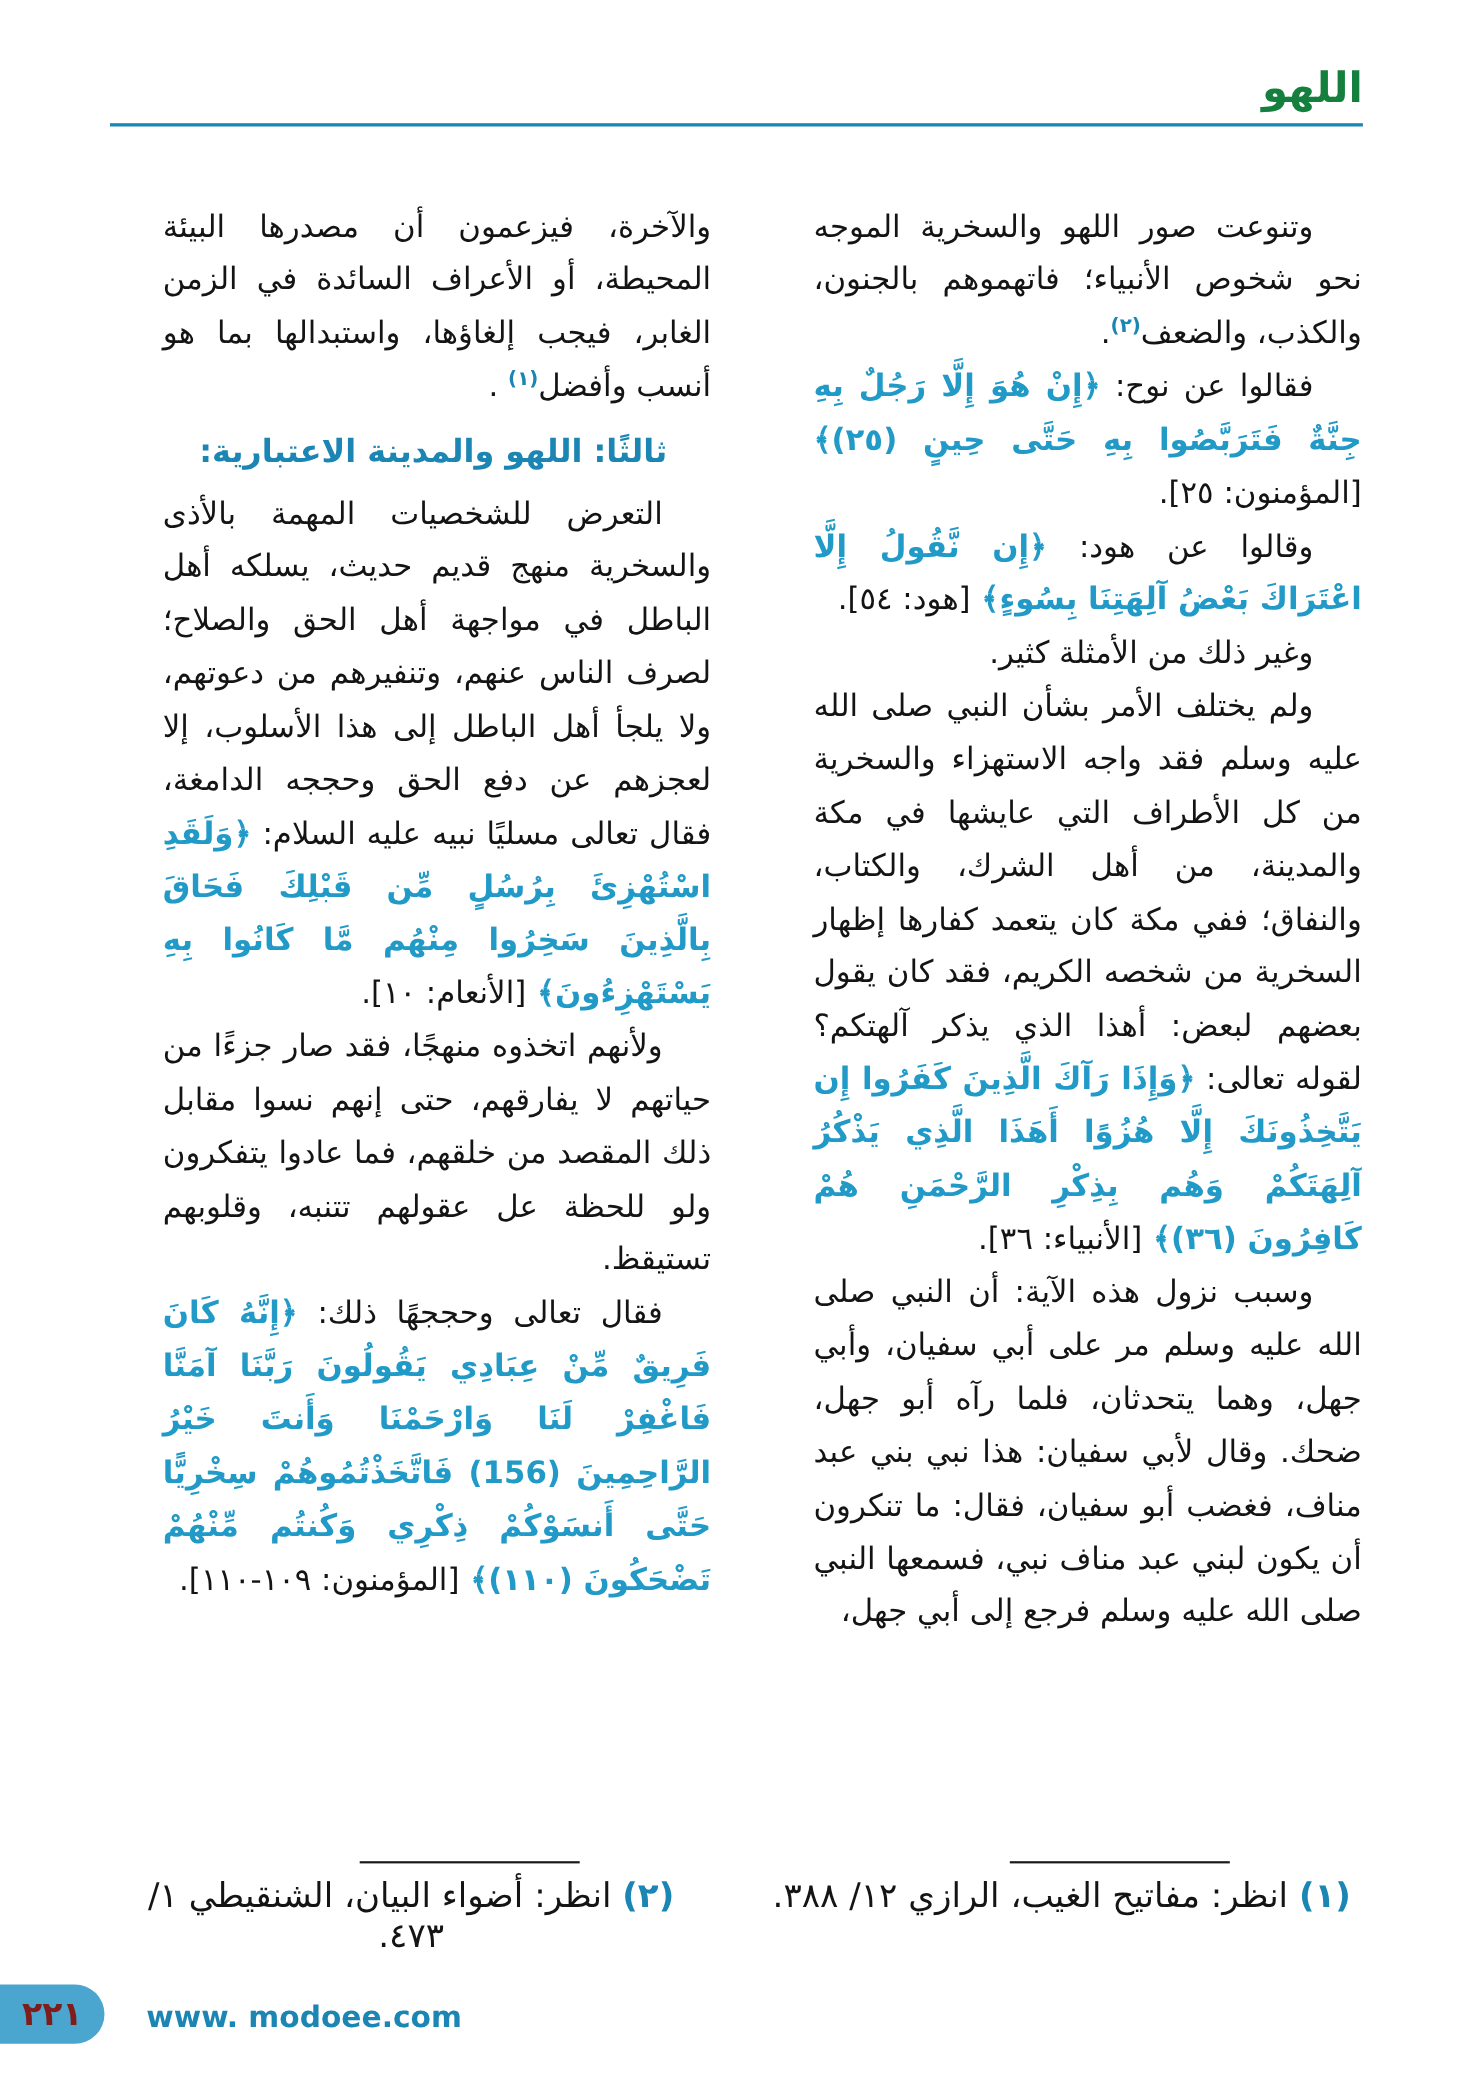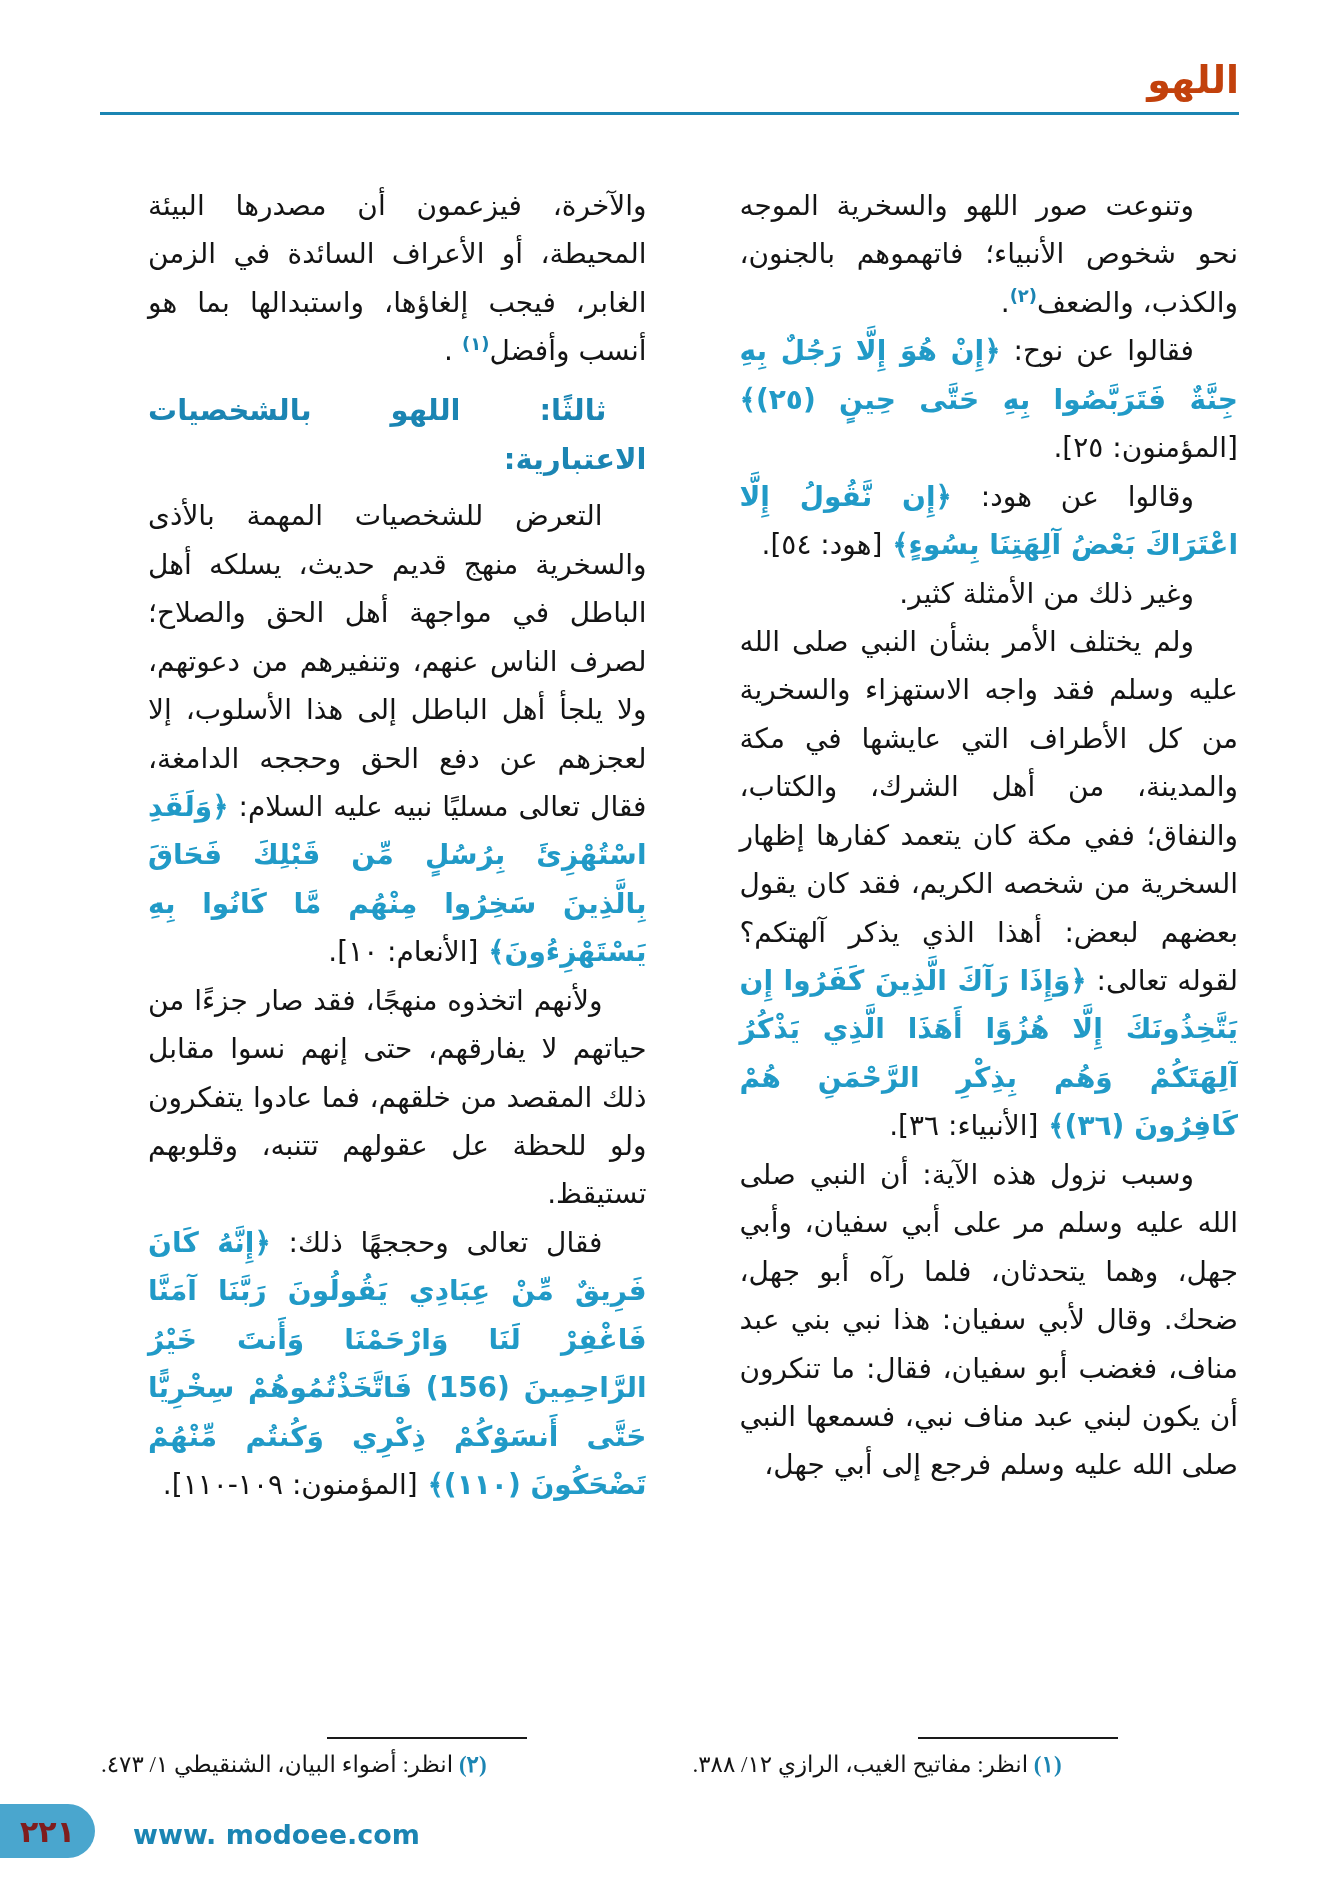--- a/index.html
+++ b/index.html
@@ -13,21 +13,21 @@
     position: relative;
     width: 1339px; height: 1890px;
     background: #ffffff;
     overflow: hidden;
     direction: rtl;
   }
   
   .page-header { position: absolute; top: 0; right: 100px; left: 100px; }
   .page-title {
     padding-top: 58px;
-    color: #c2410c;
+    color: #15803d;
     font-size: 38px;
     font-weight: bold;
     line-height: 1.2;
   }
   .header-rule { margin-top: 8px; border-top: 3px solid #1b85b3; }
 
   
   .columns {
     position: absolute;
     top: 182px; right: 101px; left: 101px;
@@ -64,21 +64,21 @@
     line-height: 0;
   }
 
   
   .footnotes {
     position: absolute;
     right: 101px; left: 101px; bottom: 112px;
     display: flex;
     gap: 46px;
   }
-  .footnote { flex: 1 1 0; font-size: 23px; color: #141414; text-align: left; font-family: Liberation Serif, serif; }
+  .footnote { flex: 1 1 0; font-size: 31px; color: #141414; text-align: center; }
   .fn-rule {
     width: 200px;
     border-top: 2px solid #1a1a1a;
     margin: 0 120px 12px 0;
   }
   .fn-num { color: #1b85b3; font-weight: bold; }
 
   
   .page-footer { position: absolute; left: 0; right: 0; bottom: 0; height: 95px; }
   .page-badge {
@@ -123,21 +123,21 @@
       <p class="para"><span>وغير ذلك من الأمثلة كثير.</span></p>
 
       <p class="para"><span>ولم يختلف الأمر بشأن النبي صلى الله عليه وسلم فقد واجه الاستهزاء والسخرية من كل الأطراف التي عايشها في مكة والمدينة، من أهل الشرك، والكتاب، والنفاق؛ ففي مكة كان يتعمد كفارها إظهار السخرية من شخصه الكريم، فقد كان يقول بعضهم لبعض: أهذا الذي يذكر آلهتكم؟ لقوله تعالى: </span><span class="quran">﴿وَإِذَا رَآكَ الَّذِينَ كَفَرُوا إِن يَتَّخِذُونَكَ إِلَّا هُزُوًا أَهَذَا الَّذِي يَذْكُرُ آلِهَتَكُمْ وَهُم بِذِكْرِ الرَّحْمَنِ هُمْ كَافِرُونَ (٣٦)﴾ </span><span class="ref">[الأنبياء: ٣٦].</span></p>
 
       <p class="para"><span>وسبب نزول هذه الآية: أن النبي صلى الله عليه وسلم مر على أبي سفيان، وأبي جهل، وهما يتحدثان، فلما رآه أبو جهل، ضحك. وقال لأبي سفيان: هذا نبي بني عبد مناف، فغضب أبو سفيان، فقال: ما تنكرون أن يكون لبني عبد مناف نبي، فسمعها النبي صلى الله عليه وسلم فرجع إلى أبي جهل،</span></p>
     </section>
 
     <section class="col">
       <p class="para no-indent"><span>والآخرة، فيزعمون أن مصدرها البيئة المحيطة، أو الأعراف السائدة في الزمن الغابر، فيجب إلغاؤها، واستبدالها بما هو أنسب وأفضل</span><sup class="fn-mark">(١)</sup><span> .</span></p>
 
-      <h2 class="subheading">ثالثًا: اللهو بالشخصيات الاعتبارية:</h2>
+      <h2 class="subheading">ثالثًا: اللهو والمدينة الاعتبارية:</h2>
 
       <p class="para"><span>التعرض للشخصيات المهمة بالأذى والسخرية منهج قديم حديث، يسلكه أهل الباطل في مواجهة أهل الحق والصلاح؛ لصرف الناس عنهم، وتنفيرهم من دعوتهم، ولا يلجأ أهل الباطل إلى هذا الأسلوب، إلا لعجزهم عن دفع الحق وحججه الدامغة، فقال تعالى مسليًا نبيه عليه السلام: </span><span class="quran">﴿وَلَقَدِ اسْتُهْزِئَ بِرُسُلٍ مِّن قَبْلِكَ فَحَاقَ بِالَّذِينَ سَخِرُوا مِنْهُم مَّا كَانُوا بِهِ يَسْتَهْزِءُونَ﴾ </span><span class="ref">[الأنعام: ١٠].</span></p>
 
       <p class="para"><span>ولأنهم اتخذوه منهجًا، فقد صار جزءًا من حياتهم لا يفارقهم، حتى إنهم نسوا مقابل ذلك المقصد من خلقهم، فما عادوا يتفكرون ولو للحظة عل عقولهم تتنبه، وقلوبهم تستيقظ.</span></p>
 
       <p class="para"><span>فقال تعالى وحججهًا ذلك: </span><span class="quran">﴿إِنَّهُ كَانَ فَرِيقٌ مِّنْ عِبَادِي يَقُولُونَ رَبَّنَا آمَنَّا فَاغْفِرْ لَنَا وَارْحَمْنَا وَأَنتَ خَيْرُ الرَّاحِمِينَ (156) فَاتَّخَذْتُمُوهُمْ سِخْرِيًّا حَتَّى أَنسَوْكُمْ ذِكْرِي وَكُنتُم مِّنْهُمْ تَضْحَكُونَ (١١٠)﴾ </span><span class="ref">[المؤمنون: ١٠٩-١١٠].</span></p>
     </section>
 
   </main>
 

